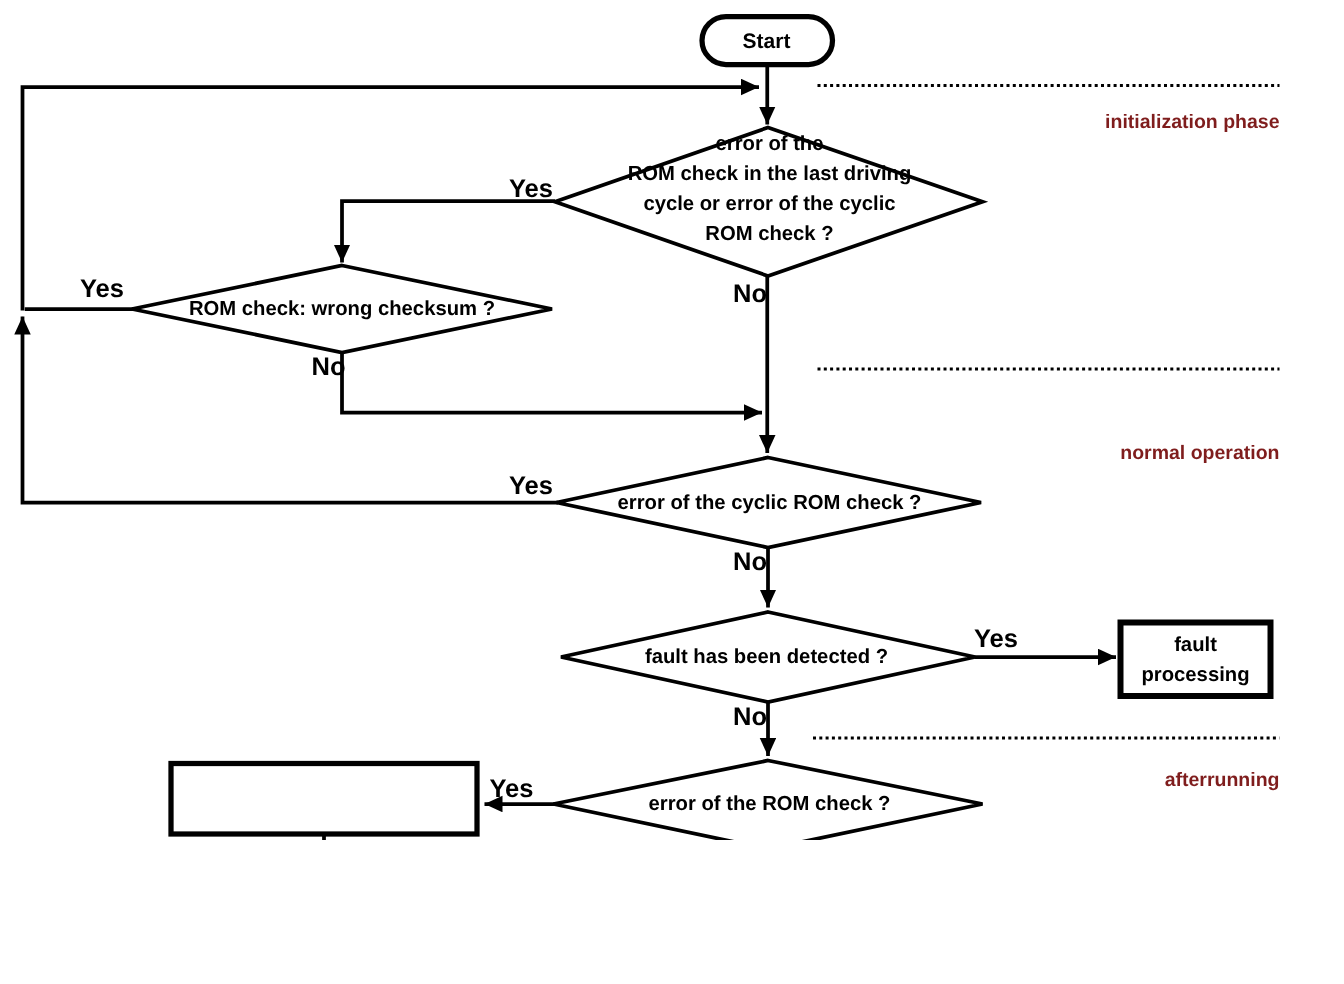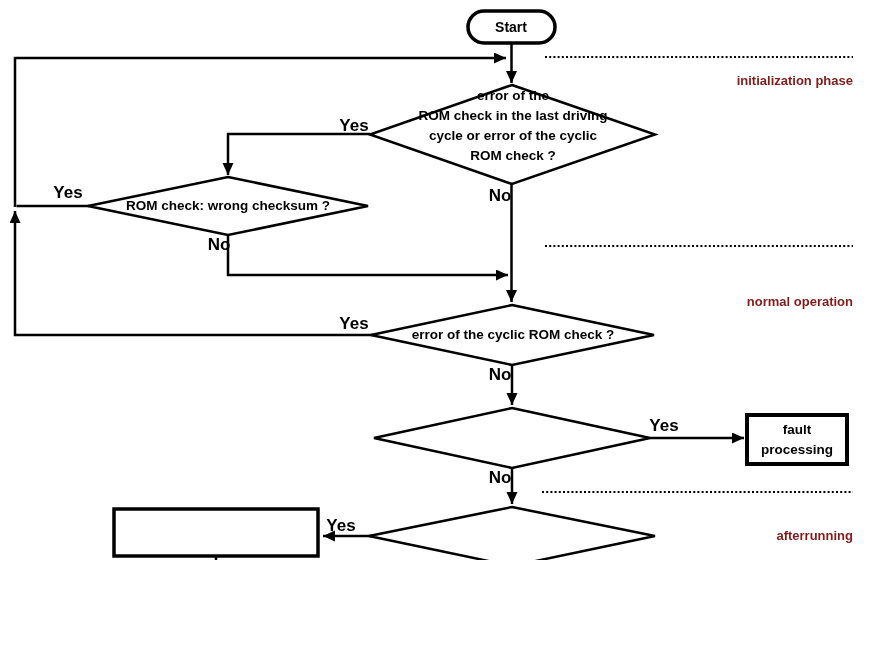--- a/index.html
+++ b/index.html
@@ -85,32 +85,34 @@
     <rect class="shape" x="467" y="612" width="90" height="31" rx="15.5" ry="15.5" stroke-width="3.5"></rect>
   </svg>
 
   <div class="txt terminator-label" style="left:511px; top:27px;">Start</div>
   <div class="txt" style="left:513px; top:126px;">error of the
 ROM check in the last driving
 cycle or error of the cyclic
 ROM check ?</div>
   <div class="txt" style="left:228px; top:206px;">ROM check: wrong checksum ?</div>
   <div class="txt" style="left:513px; top:335px;">error of the cyclic ROM check ?</div>
+  <div class="txt" style="left:511px; top:438px;">fault has been detected ?</div>
+  <div class="txt" style="left:513px; top:536px;">error of the ROM check ?</div>
   <div class="txt" style="left:797px; top:440px;">fault
 processing</div>
   <div class="txt terminator-label" style="left:512px; top:628px;margin-top:44px;">End</div>
 
   <div class="txt edge-label" style="left:354px; top:126px;">Yes</div>
   <div class="txt edge-label" style="left:500px; top:196px;">No</div>
   <div class="txt edge-label" style="left:68px; top:193px;">Yes</div>
   <div class="txt edge-label" style="left:219px; top:245px;">No</div>
   <div class="txt edge-label" style="left:354px; top:324px;">Yes</div>
   <div class="txt edge-label" style="left:500px; top:375px;">No</div>
   <div class="txt edge-label" style="left:664px; top:426px;">Yes</div>
   <div class="txt edge-label" style="left:500px; top:478px;">No</div>
   <div class="txt edge-label" style="left:341px; top:526px;">Yes</div>
   <div class="txt edge-label" style="left:502px; top:577px;">No</div>
 
   <div class="phase-label" style="top:73px;">initialization phase</div>
   <div class="phase-label" style="top:274px;margin-top:20px;">normal operation</div>
-  <div class="phase-label" style="top:528px;">afterrunning</div>
+  <div class="phase-label" style="top:512px;">afterrunning</div>
 
 </div>
 
 </body></html>

